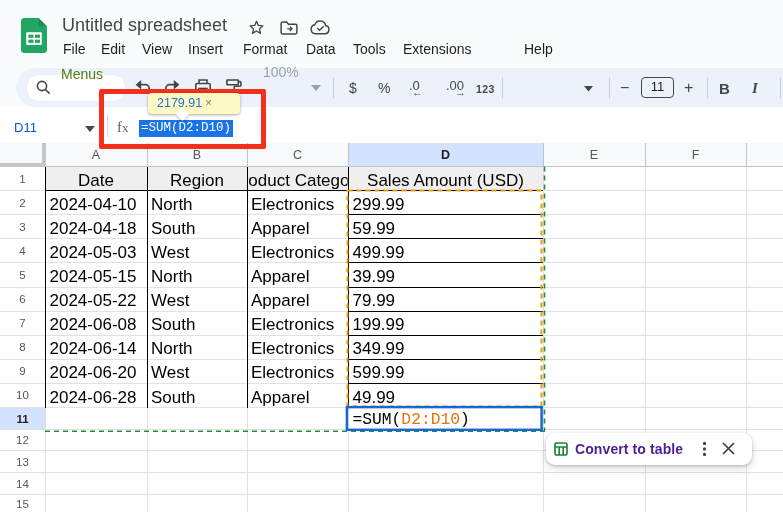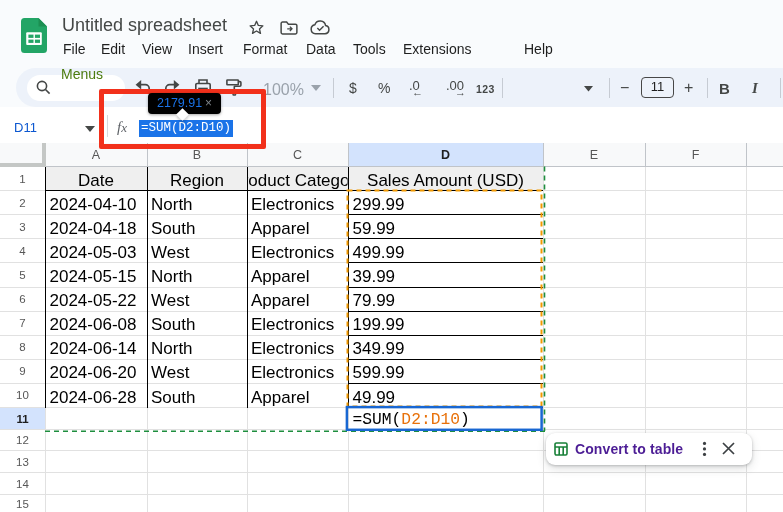--- a/index.html
+++ b/index.html
@@ -75,21 +75,21 @@
     <path d="M4 11.6 h-2 a1.2 1.2 0 0 1 -1.2 -1.2 v-4.6 a1.3 1.3 0 0 1 1.3 -1.3 h11.8 a1.3 1.3 0 0 1 1.3 1.3 v4.6 a1.2 1.2 0 0 1 -1.2 1.2 h-2"></path>
     <rect x="4" y="9.5" width="8" height="6.3"></rect>
   </svg>
 
   <svg class="abs" style="left:226px;top:79px;" width="16" height="17" viewBox="0 0 16 17">
     <rect x="0.9" y="1" width="11.4" height="4.8" rx="0.5" fill="none" stroke="#444746" stroke-width="1.6"></rect>
     <path d="M12.3 2.6 h1.6 a1 1 0 0 1 1 1 v2.6 a1 1 0 0 1 -1 1 h-5 a0.6 0.6 0 0 0 -0.6 0.6 v2.4" fill="none" stroke="#444746" stroke-width="1.6"></path>
     <rect x="7.1" y="10.9" width="2.4" height="5.2" rx="0.4" fill="none" stroke="#444746" stroke-width="1.5"></rect>
   </svg>
 
-  <div class="abs" style="left:263px;top:81px;font-size:16px;color:#9aa2ab;">100%</div>
+  <div class="abs" style="left:263px;top:64px;font-size:14px;color:#9aa2ab;">100%</div>
   <svg class="abs" style="left:311px;top:85px;" width="10" height="6" viewBox="0 0 10 6">
       <path d="M0 0 h10 L5 6 z" fill="#9aa2ab"></path>
     </svg>
   <div class="abs" style="left:333px;top:78px;width:1px;height:20px;background:#c6cbd3;"></div>
 
   <div class="abs" style="left:349px;top:80px;font-size:14px;color:#444746;">$</div>
   <div class="abs" style="left:378px;top:80px;font-size:14px;color:#444746;">%</div>
   <div class="abs" style="left:409px;top:78px;font-size:13px;color:#444746;">.0<span style="position:absolute;left:3px;top:8px;font-size:11px;">←</span></div>
   <div class="abs" style="left:446px;top:78px;font-size:13px;color:#444746;">.00<span style="position:absolute;left:9px;top:8px;font-size:11px;">→</span></div>
   <div class="abs" style="left:476px;top:83px;font-size:10.5px;font-weight:bold;letter-spacing:.4px;color:#444746;">123</div>
@@ -108,21 +108,21 @@
   <div class="abs" style="left:752px;top:80px;font-size:15px;font-style:italic;font-family:'Liberation Serif',serif;color:#444746;font-weight:bold;">I</div>
   <div class="abs" style="left:780px;top:78px;width:1px;height:20px;background:#c6cbd3;"></div>
 </div>
 
 <div class="abs" style="left:0;top:107px;width:783px;height:37px;background:#fff;border-bottom:1px solid #c7cad1;"></div>
 <div class="abs" style="left:14px;top:120px;width:60px;font-size:13px;color:#0b57d0;">D11</div>
 <svg class="abs" style="left:85px;top:126px;" width="10" height="6" viewBox="0 0 10 6">
     <path d="M0 0 h10 L5 6 z" fill="#444746"></path>
   </svg>
 <div class="abs" style="left:107px;top:115px;width:1px;height:22px;background:#d5d8dd;"></div>
-<div class="abs" style="left:117px;top:119px;font-family:'Liberation Serif',serif;font-style:italic;font-size:15px;color:#5f6368;">f<span style="font-size:13px;">x</span></div>
+<div class="abs" style="left:117px;top:119px;font-family:'Liberation Serif',serif;font-size:15px;color:#5f6368;">f<span style="font-size:13px;">x</span></div>
 <div class="abs" style="left:139px;top:120px;height:17px;background:#1a73e8;color:#fff;font-family:'Liberation Mono',monospace;font-size:12.5px;line-height:17px;padding:0 2px;">=SUM(D2:D10)</div>
 
 <svg id="grid" class="abs" style="left:0;top:143px;" width="783" height="369" viewBox="0 0 783 369" font-family="Liberation Sans, sans-serif">
 <defs>
       <clipPath id="cc1">
         <rect x="248" y="23.5" width="99.5" height="24"></rect>
       </clipPath>
     </defs>
 <rect x="0" y="0" width="783" height="23.5" fill="#f8f9fa"></rect>
 <rect x="348" y="0" width="195" height="23.5" fill="#d3e3fd"></rect>
@@ -247,21 +247,21 @@
       <text x="49.5" y="259.6">2024-06-28</text>
       <text x="151" y="259.6">South</text>
       <text x="251" y="259.6">Apparel</text>
       <text x="352.5" y="259.6">49.99</text>
     </g>
 <text x="352.5" y="281" font-family="Liberation Mono, monospace" font-size="16.3" fill="#000">=SUM(<tspan fill="#e8710a">D2:D10</tspan>)</text>
 </svg>
 
 <div class="abs" style="left:99px;top:89px;width:167px;height:60px;border:5px solid #f2301b;border-radius:2px;box-sizing:border-box;z-index:30;"></div>
 
-<div class="abs" style="left:148px;top:93px;width:73px;height:21px;background:#000000;border-radius:4px;box-shadow:0 1px 3px rgba(0,0,0,.35);z-index:40;">
+<div class="abs" style="left:148px;top:93px;width:73px;height:21px;background:#fef9c3;border-radius:4px;box-shadow:0 1px 3px rgba(0,0,0,.35);z-index:40;padding-left:19px;">
   <div class="abs" style="left:9px;top:3px;font-size:12.5px;color:#1a73e8;">2179.91</div>
   <div class="abs" style="left:57px;top:3px;font-size:12px;color:#80868b;">×</div>
   <div class="abs" style="left:30px;top:17px;width:9px;height:9px;background:#fff;transform:rotate(45deg);box-shadow:2px 2px 2px rgba(0,0,0,.15);"></div>
 </div>
 
 <div class="abs" style="left:546px;top:433px;width:206px;height:32px;background:#fff;border-radius:9px;box-shadow:0 1px 3px rgba(60,64,67,.3),0 4px 10px rgba(60,64,67,.15);z-index:20;">
   <svg class="abs" style="left:8px;top:9px;" width="14" height="14" viewBox="0 0 14 14" fill="none" stroke="#188038" stroke-width="1.6">
     <rect x="1" y="1" width="12" height="12" rx="1.4"></rect>
     <path d="M1 5 h12 M5.2 5 v8 M9.2 5 v8"></path>
   </svg>

